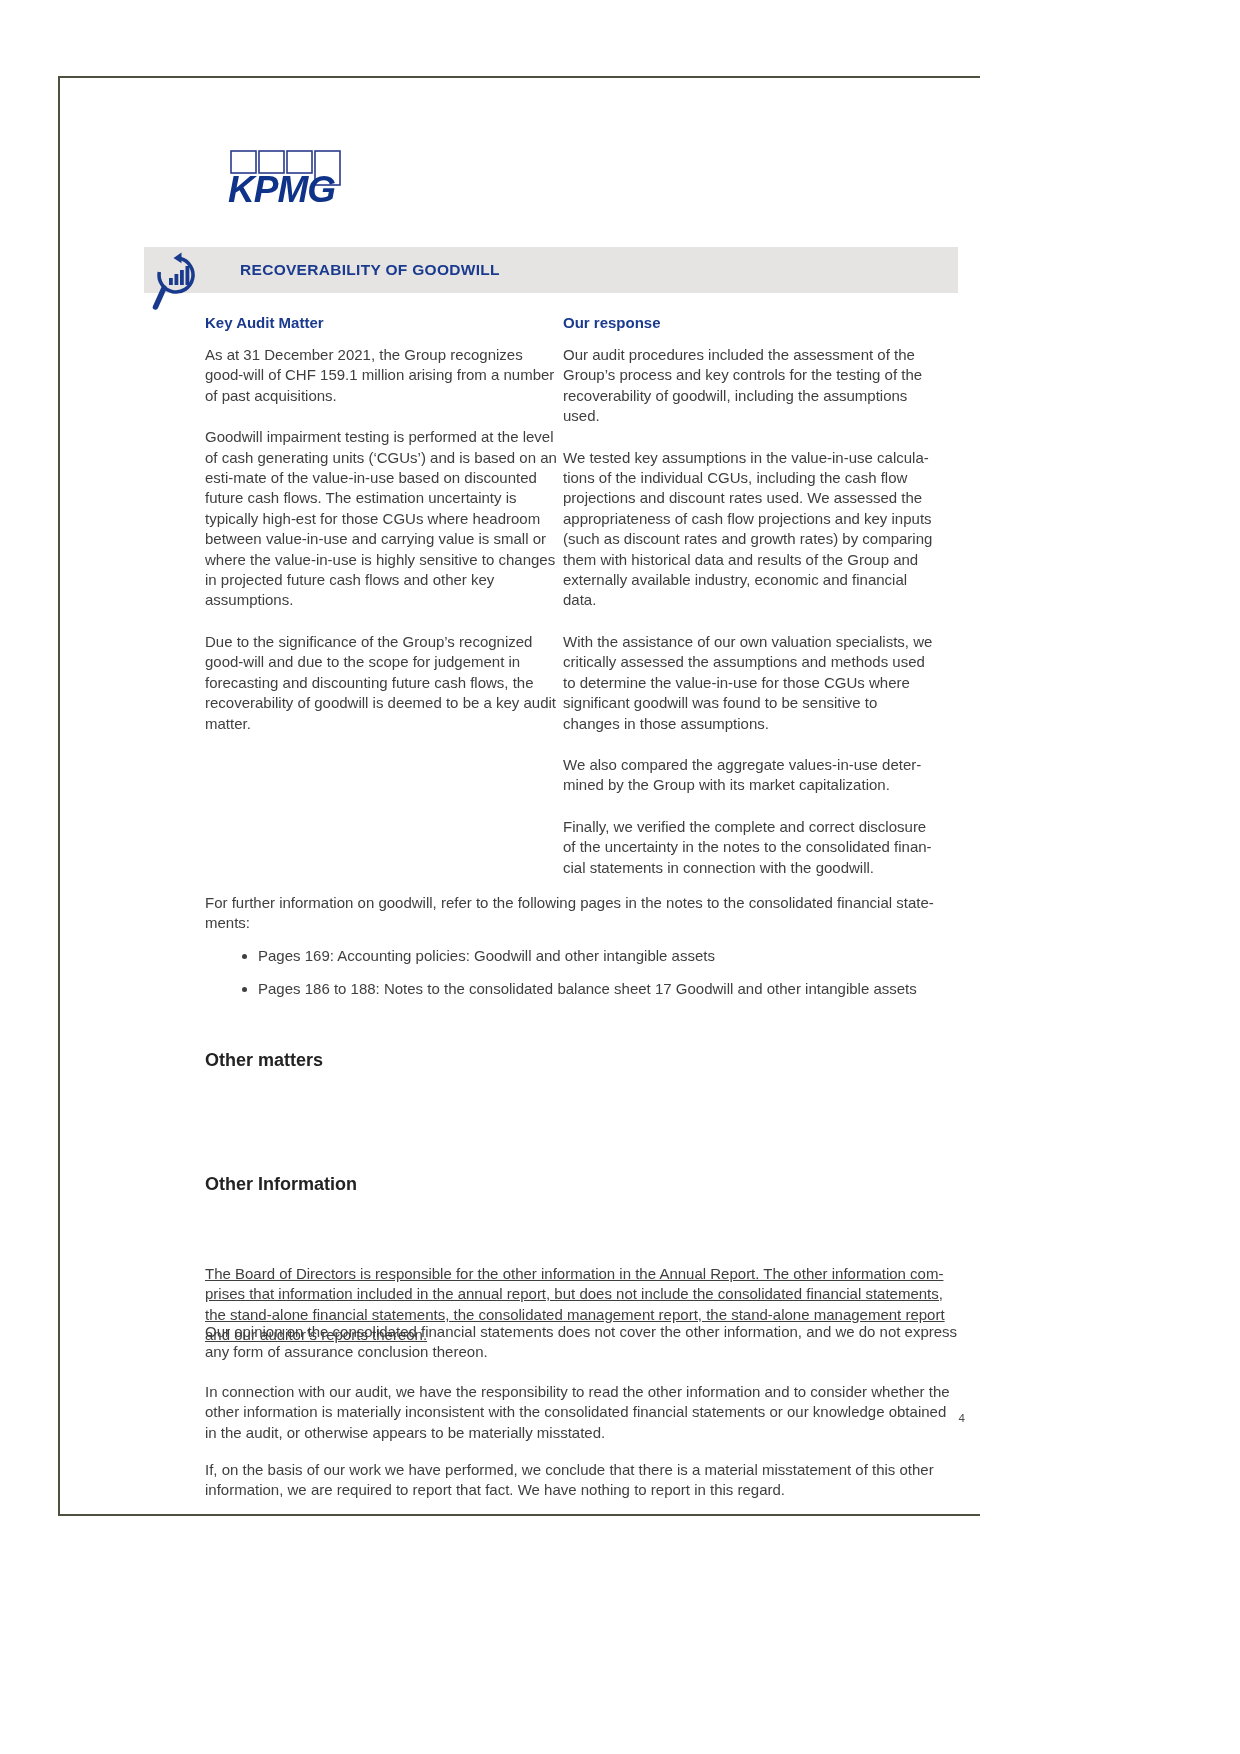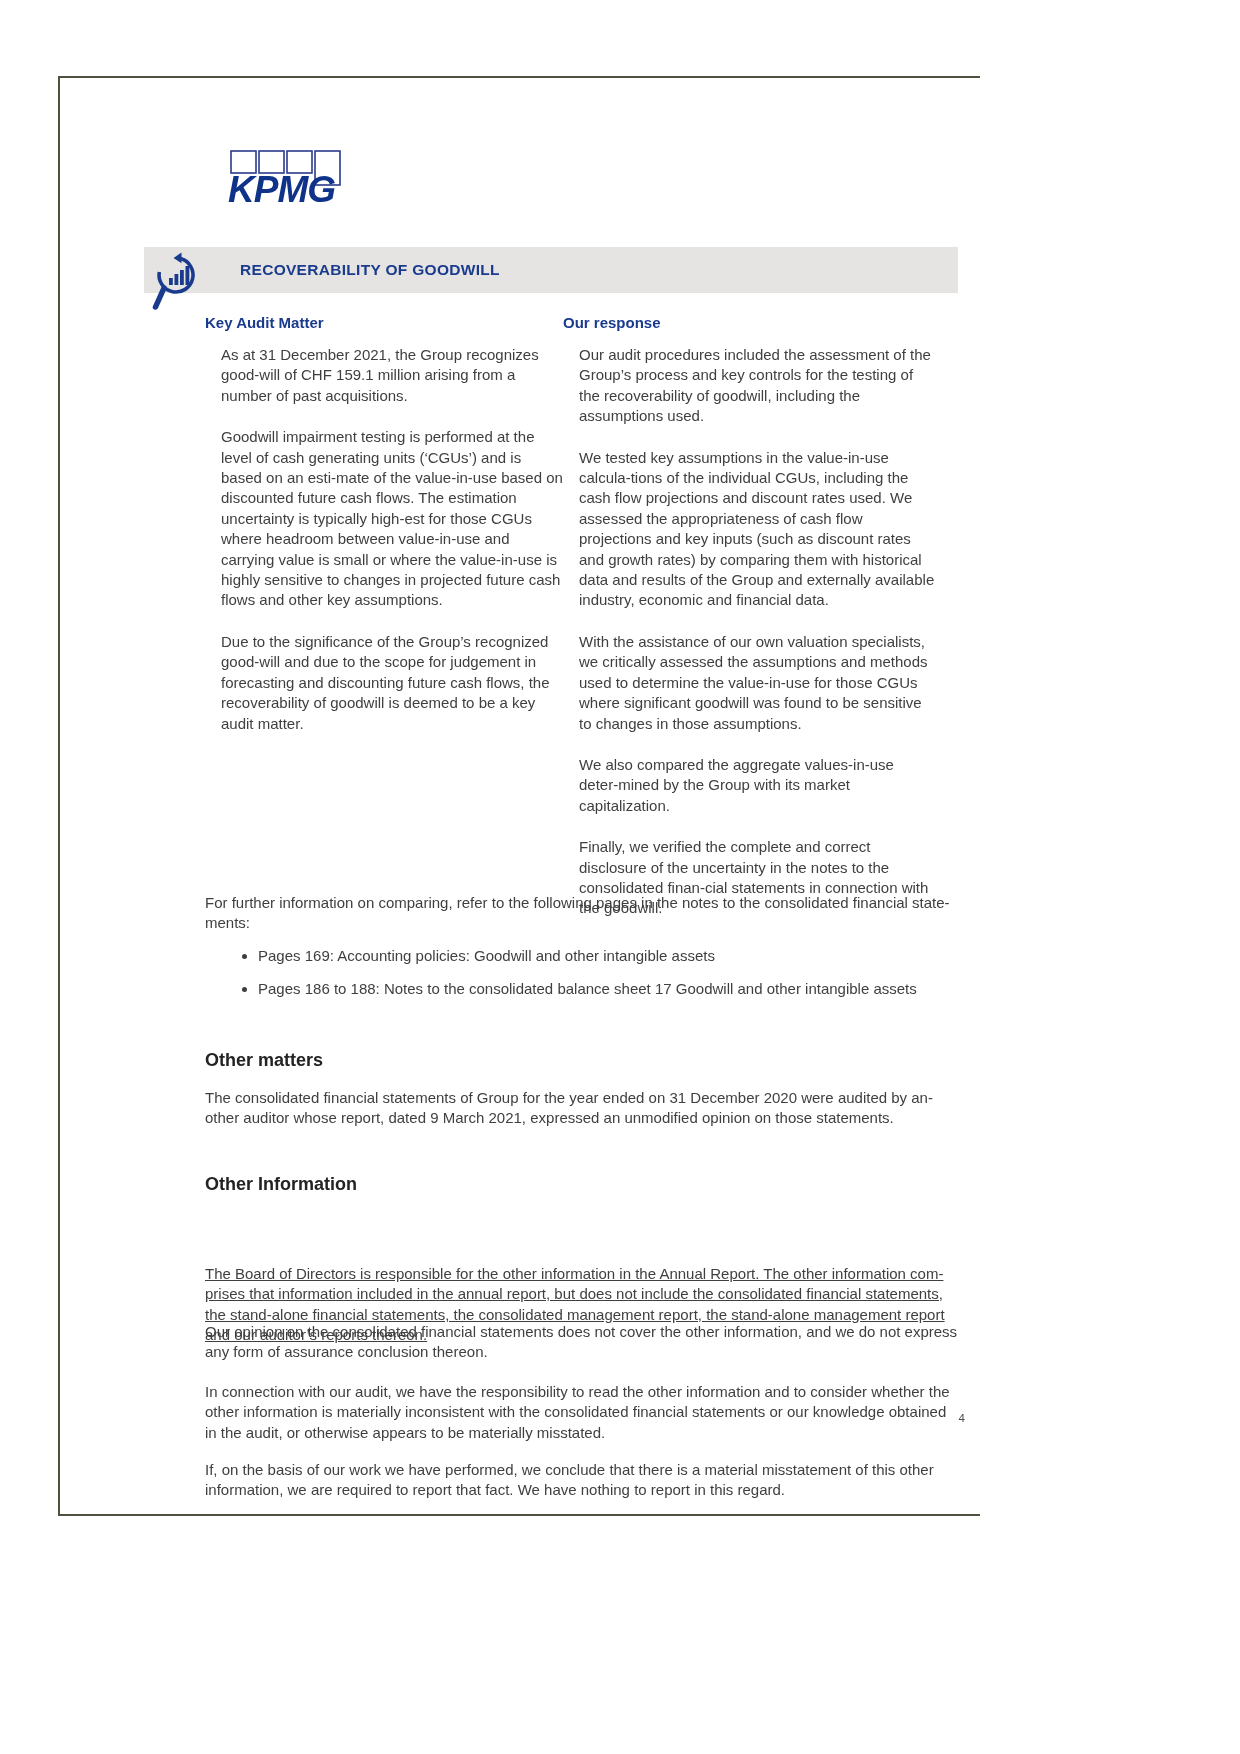--- a/index.html
+++ b/index.html
@@ -31,21 +31,21 @@
     position:absolute;left:205px;top:313px;width:752px;
     display:flex;
   }
   .col-left{width:358px;}
   .col-right{width:372px;}
   .col-heading{
     font-size:15px;font-weight:bold;color:#1a3a8e;
     margin:0 0 12px 0;line-height:20px;
   }
   p.body{
-    margin:0 0 21px 16px;
+    margin:0 0 21px 0;
     font-size:15px;line-height:20.4px;color:#3f3f3f;
   }
   .abs{position:absolute;left:205px;width:753px;}
   .abs p.body{margin:0;}
   .bullets{
     position:absolute;left:231px;top:946px;width:720px;
     margin:0;padding:0 0 0 27px;list-style:disc outside;
   }
   .bullets li{
     font-size:15px;line-height:20.4px;color:#3f3f3f;
@@ -103,31 +103,28 @@
       <h3 class="col-heading">Our response</h3>
       <p class="body">Our audit procedures included the assessment of the Group’s process and key controls for the testing of the recoverability of goodwill, including the assumptions used.</p>
       <p class="body">We tested key assumptions in the value-in-use calcula-tions of the individual CGUs, including the cash flow projections and discount rates used. We assessed the appropriateness of cash flow projections and key inputs (such as discount rates and growth rates) by comparing them with historical data and results of the Group and externally available industry, economic and financial data.</p>
       <p class="body">With the assistance of our own valuation specialists, we critically assessed the assumptions and methods used to determine the value-in-use for those CGUs where significant goodwill was found to be sensitive to changes in those assumptions.</p>
       <p class="body">We also compared the aggregate values-in-use deter-mined by the Group with its market capitalization.</p>
       <p class="body">Finally, we verified the complete and correct disclosure of the uncertainty in the notes to the consolidated finan-cial statements in connection with the goodwill.</p>
     </div>
   </div>
 
   <div class="abs" style="top:893px;">
-    <p class="body">For further information on comparing, refer to the following pages in the notes to the consolidated financial state-ments:</p>
+    <p class="body">For further information on goodwill, refer to the following pages in the notes to the consolidated financial state-ments:</p>
   </div>
   <ul class="bullets">
     <li>Pages 169: Accounting policies: Goodwill and other intangible assets</li>
     <li>Pages 186 to 188: Notes to the consolidated balance sheet 17 Goodwill and other intangible assets</li>
   </ul>
 
   <h3 class="sec-heading" style="top:1050px;">Other matters</h3>
-  <div class="abs" style="top:1088px;">
-    <p class="body">The consolidated financial statements of Group for the year ended on 31 December 2020 were audited by an-other auditor whose report, dated 9 March 2021, expressed an unmodified opinion on those statements.</p>
-  </div>
 
   <h3 class="sec-heading" style="top:1174px;">Other Information</h3>
   <div class="abs" style="top:1264px;text-decoration:underline;">
     <p class="body">The Board of Directors is responsible for the other information in the Annual Report. The other information com-prises that information included in the annual report, but does not include the consolidated financial statements, the stand-alone financial statements, the consolidated management report, the stand-alone management report and our auditor’s reports thereon.</p>
   </div>
   <div class="abs" style="top:1322px;">
     <p class="body">Our opinion on the consolidated financial statements does not cover the other information, and we do not express any form of assurance conclusion thereon.</p>
   </div>
   <div class="abs" style="top:1382px;">
     <p class="body">In connection with our audit, we have the responsibility to read the other information and to consider whether the other information is materially inconsistent with the consolidated financial statements or our knowledge obtained in the audit, or otherwise appears to be materially misstated.</p>

